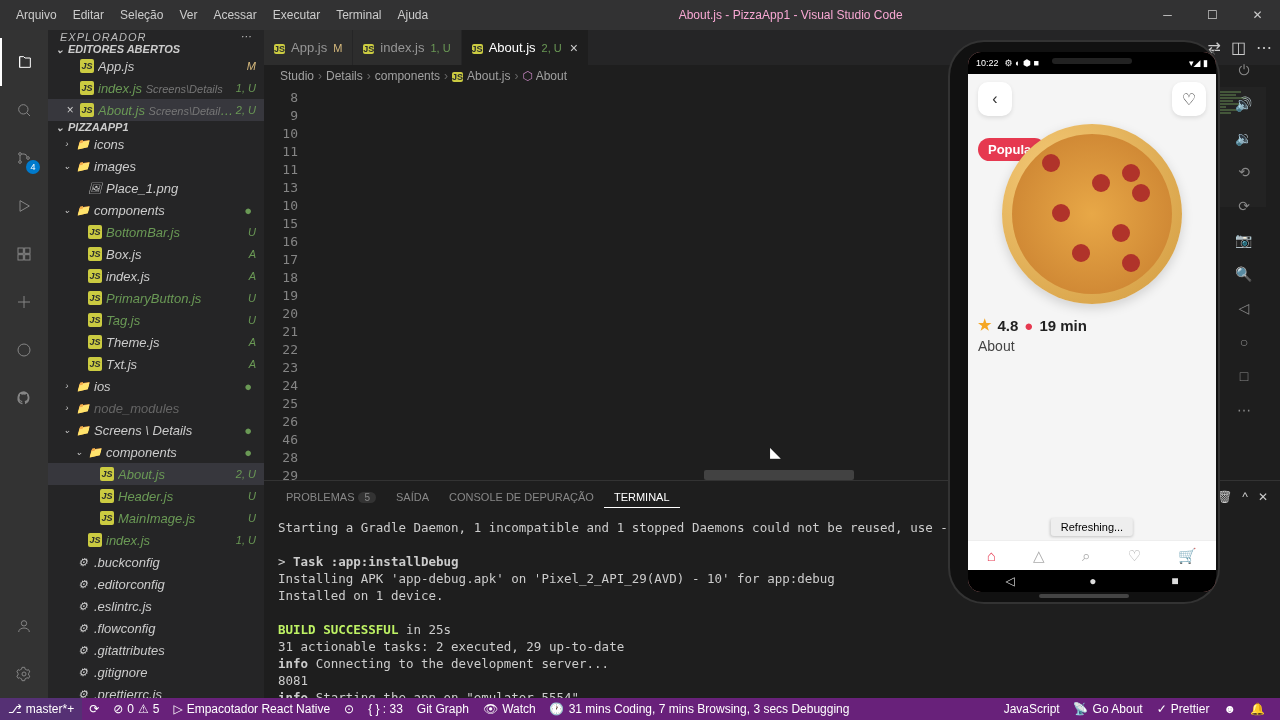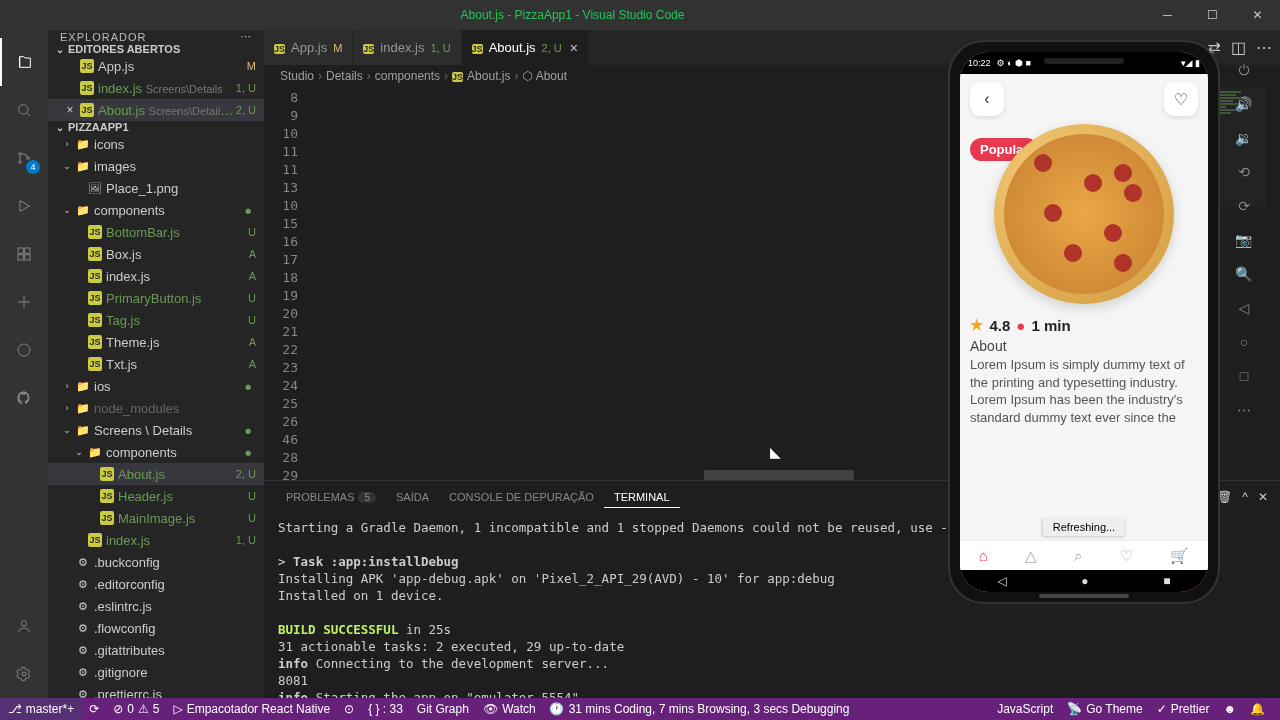--- a/index.html
+++ b/index.html
@@ -2,36 +2,36 @@
 <html><head>
 <meta charset="utf-8">
 <style>
 * { margin: 0; padding: 0; box-sizing: border-box; }
 body { font-family: 'Segoe UI', sans-serif; background: #000; width: 1280px; height: 720px; overflow: hidden; position: relative; }
 
 
 .titlebar { height: 30px; background: #323233; display: flex; align-items: center; color: #ccc; font-size: 12px; }
 .menu { display: flex; padding-left: 8px; }
 .menu-item { padding: 0 8px; cursor: pointer; }
-.title-center { flex: 1; text-align: center; color: #22c55e; }
+.title-center { flex: 1; text-align: center; color: #f9a8d4; }
 .window-controls { display: flex; }
 .win-ctrl { width: 45px; height: 30px; display: flex; align-items: center; justify-content: center; cursor: pointer; }
 
 
 .main { display: flex; height: calc(720px - 30px - 22px); }
 
 
 .activitybar { width: 48px; background: #333; display: flex; flex-direction: column; align-items: center; padding-top: 8px; }
 .activity-icon { width: 48px; height: 48px; display: flex; align-items: center; justify-content: center; color: #858585; cursor: pointer; position: relative; }
 .activity-icon.active { color: #fff; border-left: 2px solid #fff; }
 .activity-spacer { flex: 1; }
 .activity-badge { position:absolute; bottom:8px; right:8px; background:#007acc; border-radius:50%; width:14px; height:14px; font-size:9px; display:flex; align-items:center; justify-content:center; color:#fff; }
 
 
-.sidebar { width: 216px; background: #252526; color: #ccc; font-size: 12px; display: flex; flex-direction:column; overflow:hidden; }
+.sidebar { width: 216px; background: #252526; color: #ccc; font-size: 12px; display: flex; flex-direction:column; overflow:hidden;font-style:italic; }
 .sidebar-header { height: 35px; display: flex; align-items: center; justify-content: space-between; padding: 0 12px; font-size: 11px; letter-spacing: 1px; color: #bbb; }
 .section-header { display: flex; align-items: center; height: 22px; padding-left: 4px; font-size: 11px; font-weight: bold; cursor: pointer; }
 .section-header .chev { width: 16px; text-align: center; font-size:10px; }
 .tree { padding-left: 0; }
 .tree-item { display: flex; align-items: center; height: 22px; font-size: 13px; padding-right: 8px; cursor: pointer; }
 .tree-item.selected { background: #37373d; }
 .tree-item .indent { display: inline-block; }
 .tree-item .chev { width:14px; font-size:9px; color:#ccc; text-align:center; }
 .tree-item .icon { width: 18px; height:16px; display:inline-flex; align-items:center; justify-content:center; font-size: 11px; margin-right: 2px; }
 .tree-item .name { flex: 1; white-space: nowrap; overflow:hidden; text-overflow:ellipsis; }
@@ -77,21 +77,21 @@
 .terminal .bold { font-weight:bold; }
 
 
 .statusbar { height: 22px; background: #68217a; color: #fff; display: flex; align-items: center; font-size: 12px; padding: 0 8px; }
 .statusbar .sb-item { padding: 0 7px; display:flex; align-items:center; gap:4px; cursor:pointer; }
 .statusbar .sb-git { background:#553074; height:100%; display:flex; align-items:center; padding:0 8px; margin-left:-8px; }
 .sb-spacer { flex:1; }
 
 
 .phone { position: absolute; right: 62px; top: 42px; width: 268px; height: 560px; background: #111; border-radius: 34px; padding: 10px; box-shadow: 0 0 0 2px #333; }
-.phone-screen { width: 100%; height: 100%; background: #fca5a5; border-radius: 28px; overflow: hidden; position: relative; }
+.phone-screen { width: 100%; height: 100%; background: #fca5a5; border-radius: 13px; overflow: hidden; position: relative; margin-left: 8px; }
 .phone-notch { position:absolute; top:6px; left:50%; transform:translateX(-50%); width:80px; height:6px; background:#222; border-radius:3px; }
 .phone-status { height: 22px; background:#000; color:#fff; font-size:9px; display:flex; align-items:center; padding:0 8px; }
 .phone-status .ps-right { margin-left:auto; display:flex; gap:3px; }
 .app-screen { background:#f5f5f5; height:calc(100% - 22px - 22px); padding:8px 10px; position:relative; overflow:hidden; }
 .app-header { display:flex; justify-content:space-between; margin-bottom:8px; }
 .circle-btn { width:34px; height:34px; border-radius:10px; background:#fff; display:flex; align-items:center; justify-content:center; box-shadow:0 2px 4px rgba(0,0,0,0.1); font-size:16px; color:#333; }
 .pizza-wrap { position:relative; display:flex; justify-content:center; }
 .popular-tag { position:absolute; left:0; top:14px; background:#e63950; color:#fff; padding:4px 10px; border-radius:14px; font-size:13px; font-weight:600; }
 .pizza { width:180px; height:180px; border-radius:50%; background: radial-gradient(circle at 30% 30%, #f4c976, #d29b3f); position:relative; overflow:hidden; box-shadow:0 4px 12px rgba(0,0,0,0.15); }
 .pizza::before { content:''; position:absolute; inset:10px; border-radius:50%; background: radial-gradient(circle, #e8a847, #c77d2e); }
@@ -111,20 +111,30 @@
 .emulator-toolbar { position:absolute; right:22px; top:60px; width:28px; display:flex; flex-direction:column; gap:14px; align-items:center; }
 .emu-tool { width:20px; height:20px; color:#888; display:flex; align-items:center; justify-content:center; cursor:pointer; font-size:14px; }
 
 svg { width:16px; height:16px; }
 .cursor-arrow { position:absolute; left:770px; top:444px; font-size:14px; color:#fff; z-index:100; }
 </style>
 </head>
 <body>
 
 <div class="titlebar">
+  <div class="menu" id="menu">
+      <div class="menu-item">Arquivo</div>
+      <div class="menu-item">Editar</div>
+      <div class="menu-item">Seleção</div>
+      <div class="menu-item">Ver</div>
+      <div class="menu-item">Acessar</div>
+      <div class="menu-item">Executar</div>
+      <div class="menu-item">Terminal</div>
+      <div class="menu-item">Ajuda</div>
+    </div>
   <div class="title-center">About.js - PizzaApp1 - Visual Studio Code</div>
   <div class="window-controls">
     <div class="win-ctrl">─</div>
     <div class="win-ctrl">☐</div>
     <div class="win-ctrl">✕</div>
   </div>
 </div>
 
 <div class="main">
 
@@ -552,21 +562,21 @@
   <div class="sb-item">⟳</div>
   <div class="sb-item">⊘ <span>0</span> ⚠ <span>5</span></div>
   <div class="sb-item">▷ <span>Empacotador React Native</span></div>
   <div class="sb-item">⊙</div>
   <div class="sb-item">{ } : 33</div>
   <div class="sb-item">Git Graph</div>
   <div class="sb-item">👁 <span>Watch</span></div>
   <div class="sb-item">🕐 <span>31 mins Coding, 7 mins Browsing, 3 secs Debugging</span></div>
   <div class="sb-spacer"></div>
   <div class="sb-item">JavaScript</div>
-  <div class="sb-item">📡 <span>Go Theme</span></div>
+  <div class="sb-item">📡 <span>Go About</span></div>
   <div class="sb-item">✓ <span>Prettier</span></div>
   <div class="sb-item">☻</div>
   <div class="sb-item">🔔</div>
 </div>
 
 <div class="phone-win">
   <span>—</span>
   <span>×</span>
 </div>
 
@@ -593,24 +603,23 @@
           <div class="topping" style="top:60px;left:130px"></div>
             <div class="topping" style="top:120px;left:70px"></div>
           <div class="topping" style="top:40px;left:120px"></div>
             <div class="topping" style="top:130px;left:120px"></div>
         </div>
       </div>
       <div class="app-meta">
         <span class="star">★</span>
           <span>4.8</span>
         <span class="clock">●</span>
-          <span>1 min</span>
+          <span>19 min</span>
       </div>
       <div class="app-about-title">About</div>
-      <div class="app-about-text">Lorem Ipsum is simply dummy text of the printing and typesetting industry. Lorem Ipsum has been the industry's standard dummy text ever since the</div>
       <div class="refresh-toast">Refreshing...</div>
       <div class="bottom-nav">
         <span class="active">⌂</span>
         <span>△</span>
         <span>⌕</span>
         <span>♡</span>
         <span>🛒</span>
       </div>
     </div>
     <div class="phone-nav">

